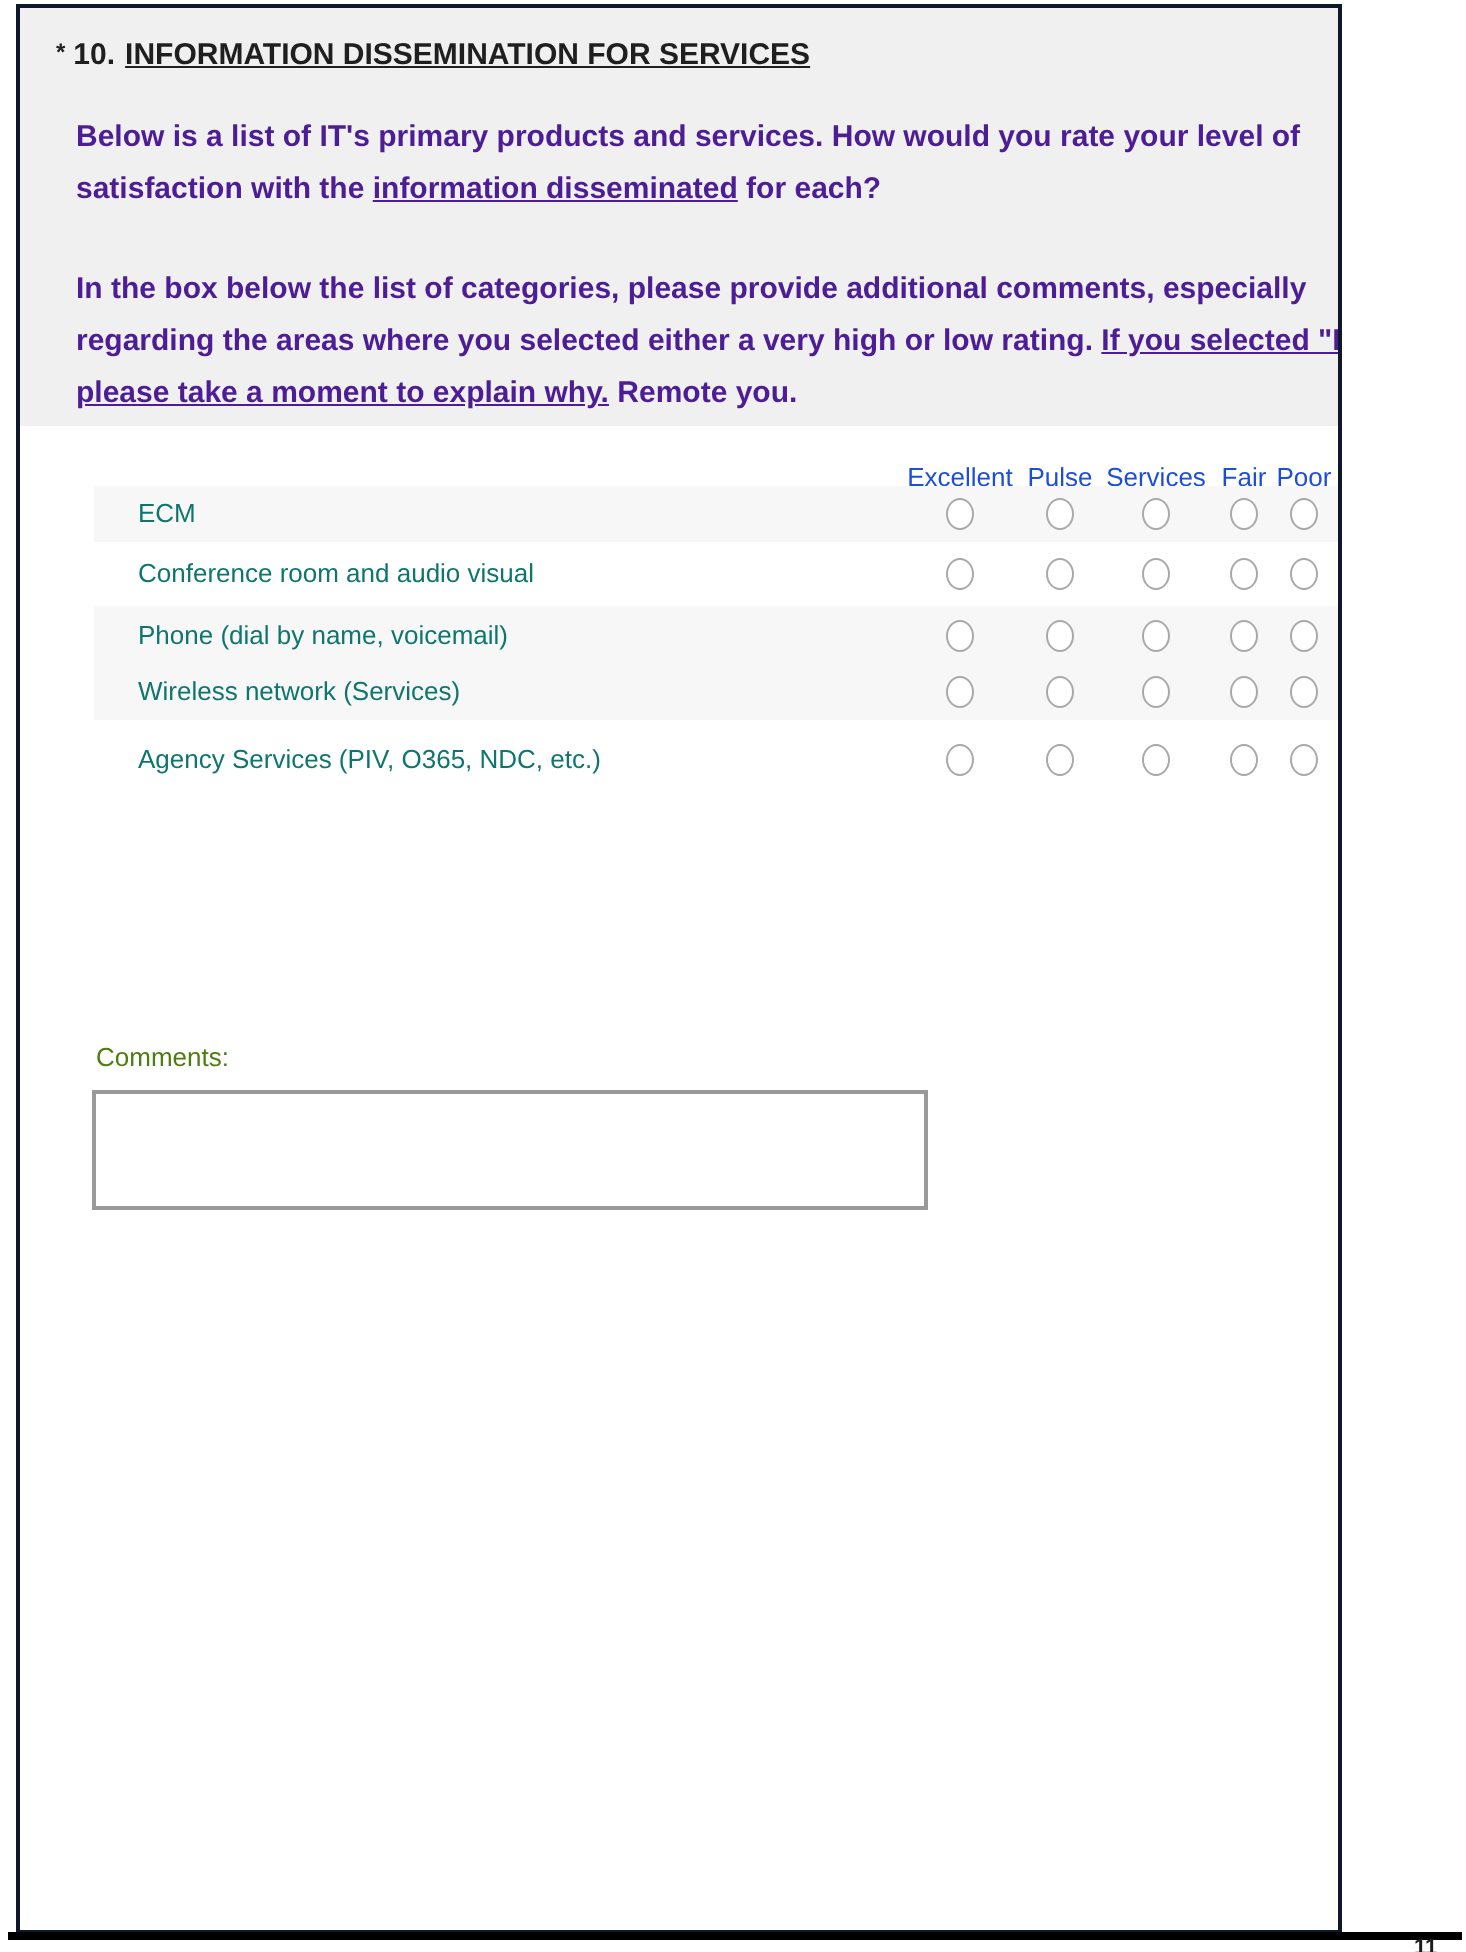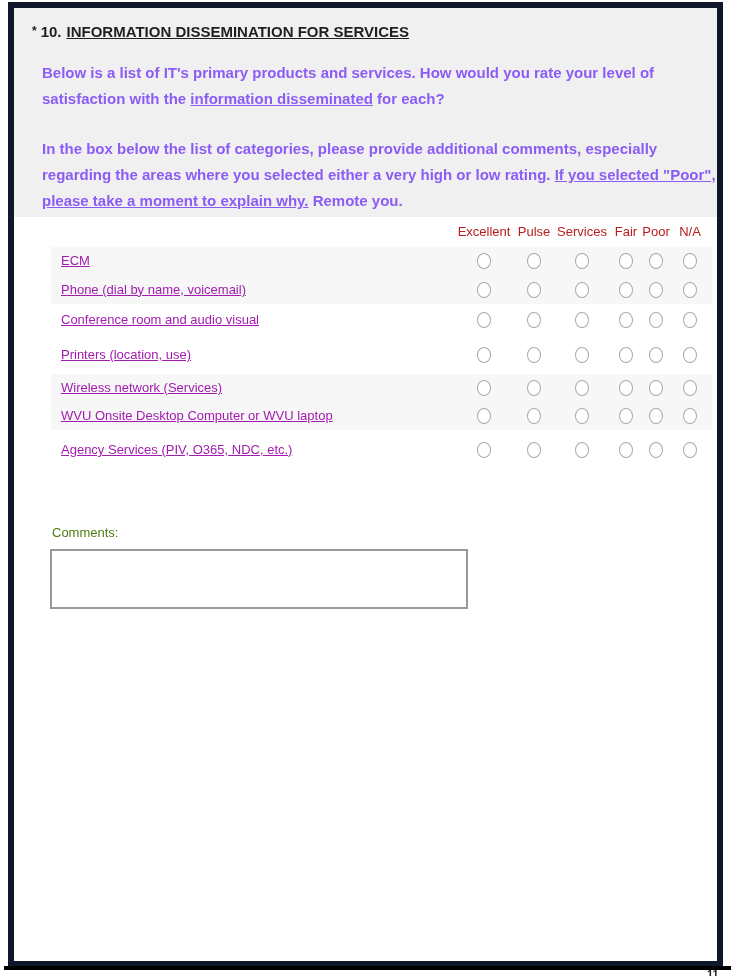--- a/index.html
+++ b/index.html
@@ -7,22 +7,22 @@
   body {
     width: 733px; height: 976px;
     position: relative; overflow: hidden;
     font-family: "Liberation Sans", sans-serif;
     color: #1f1f1f;
   }
 
   
   .page {
     position: absolute; left: 8px; top: 2px;
-    width: 715px; height: 965px;
-    border: 6px solid #0f172a;
+    width: 663px; height: 965px;
+    border: 2px solid #0f172a;
     background: #ffffff;
     overflow: hidden;
   }
   .bottom-rule {
     position: absolute; left: 4px; top: 966px;
     width: 727px; height: 4px;
     background: #000000;
   }
   .page-num {
     position: absolute; left: 707px; top: 968px;
@@ -37,52 +37,52 @@
   }
   .q-title-row {
     position: absolute; left: 18px; top: 15px;
     font-size: 15px; font-weight: bold; white-space: nowrap;
   }
   .req { font-size: 12px; position: relative; top: -2px; margin-right: 4px; }
   .q-num { margin-right: 5px; }
   .q-title { text-decoration: underline; }
   .q-para {
     position: absolute; left: 28px; width: 686px; margin: 0;
-    font-size: 15px; font-weight: bold; line-height: 26px; color: #8b5cf6;
+    font-size: 15px; font-weight: bold; line-height: 26px; color: #4c1d95;
   }
   .q-para1 { top: 52px; }
   .q-para2 { top: 128px; }
   .u { text-decoration: underline; }
 
   
   .col-headers {
-    position: absolute; left: 0; top: 216px; width: 713px; height: 17px;
-    font-size: 13px; color: #b91c1c;
+    position: absolute; left: 0; top: 227px; width: 713px; height: 17px;
+    font-size: 13px; color: #1d4ed8;
   }
   .col-h { position: absolute; top: 0; transform: translateX(-50%); white-space: nowrap; }
   .col-h.h0 { left: 470px; }
   .col-h.h1 { left: 520px; }
   .col-h.h2 { left: 568px; }
   .col-h.h3 { left: 612px; }
   .col-h.h4 { left: 642px; }
   .col-h.h5 { left: 676px; }
 
   
   .matrix { position: absolute; left: 37px; top: 239px; width: 661px; }
   .m-row {
     position: relative; width: 661px;
     display: flex; align-items: center;
   }
   .m-row.shade { background: #f7f7f7; }
   .r0 { height: 28px; } .r1 { height: 32px; } .r2 { height: 29px; }
   .r3 { height: 38px; } .r4 { height: 28px; } .r5 { height: 49px; }
   .r6 { height: 28px; } .r7 { height: 40px; }
   .row-label {
-    margin-left: 10px; font-size: 13px; color: #a21caf;
-    white-space: nowrap; line-height: 18px; text-decoration: underline;
+    margin-left: 22px; font-size: 13px; color: #0f766e;
+    white-space: nowrap; line-height: 18px;
   }
   .r5 .row-label { white-space: normal; width: 400px; }
   .radio {
     position: absolute; top: 50%; transform: translateY(-50%);
     width: 14px; height: 16px;
     border: 1px solid #a9a9a9; border-radius: 50%;
     background: #ffffff; cursor: pointer;
   }
   .radio.c0 { left: 426px; }
   .radio.c1 { left: 476px; }
@@ -131,66 +131,44 @@
       <span class="row-label">ECM</span>
       <span class="radios">
           <span class="radio c0"></span>
           <span class="radio c1"></span>
           <span class="radio c2"></span>
           <span class="radio c3"></span>
           <span class="radio c4"></span>
           <span class="radio c5"></span>
         </span>
     </div>
+    <div class="m-row r1">
+      <span class="row-label">Conference room and audio visual</span>
+      <span class="radios">
+          <span class="radio c0"></span>
+          <span class="radio c1"></span>
+          <span class="radio c2"></span>
+          <span class="radio c3"></span>
+          <span class="radio c4"></span>
+          <span class="radio c5"></span>
+        </span>
+    </div>
     <div class="m-row r2 shade">
       <span class="row-label">Phone (dial by name, voicemail)</span>
       <span class="radios">
           <span class="radio c0"></span>
           <span class="radio c1"></span>
           <span class="radio c2"></span>
           <span class="radio c3"></span>
           <span class="radio c4"></span>
           <span class="radio c5"></span>
         </span>
     </div>
-    <div class="m-row r1">
-      <span class="row-label">Conference room and audio visual</span>
-      <span class="radios">
-          <span class="radio c0"></span>
-          <span class="radio c1"></span>
-          <span class="radio c2"></span>
-          <span class="radio c3"></span>
-          <span class="radio c4"></span>
-          <span class="radio c5"></span>
-        </span>
-    </div>
-    <div class="m-row r3">
-      <span class="row-label">Printers (location, use)</span>
-      <span class="radios">
-          <span class="radio c0"></span>
-          <span class="radio c1"></span>
-          <span class="radio c2"></span>
-          <span class="radio c3"></span>
-          <span class="radio c4"></span>
-          <span class="radio c5"></span>
-        </span>
-    </div>
     <div class="m-row r4 shade">
       <span class="row-label">Wireless network (Services)</span>
-      <span class="radios">
-          <span class="radio c0"></span>
-          <span class="radio c1"></span>
-          <span class="radio c2"></span>
-          <span class="radio c3"></span>
-          <span class="radio c4"></span>
-          <span class="radio c5"></span>
-        </span>
-    </div>
-    <div class="m-row r6 shade">
-      <span class="row-label">WVU Onsite Desktop Computer or WVU laptop</span>
       <span class="radios">
           <span class="radio c0"></span>
           <span class="radio c1"></span>
           <span class="radio c2"></span>
           <span class="radio c3"></span>
           <span class="radio c4"></span>
           <span class="radio c5"></span>
         </span>
     </div>
     <div class="m-row r7">

